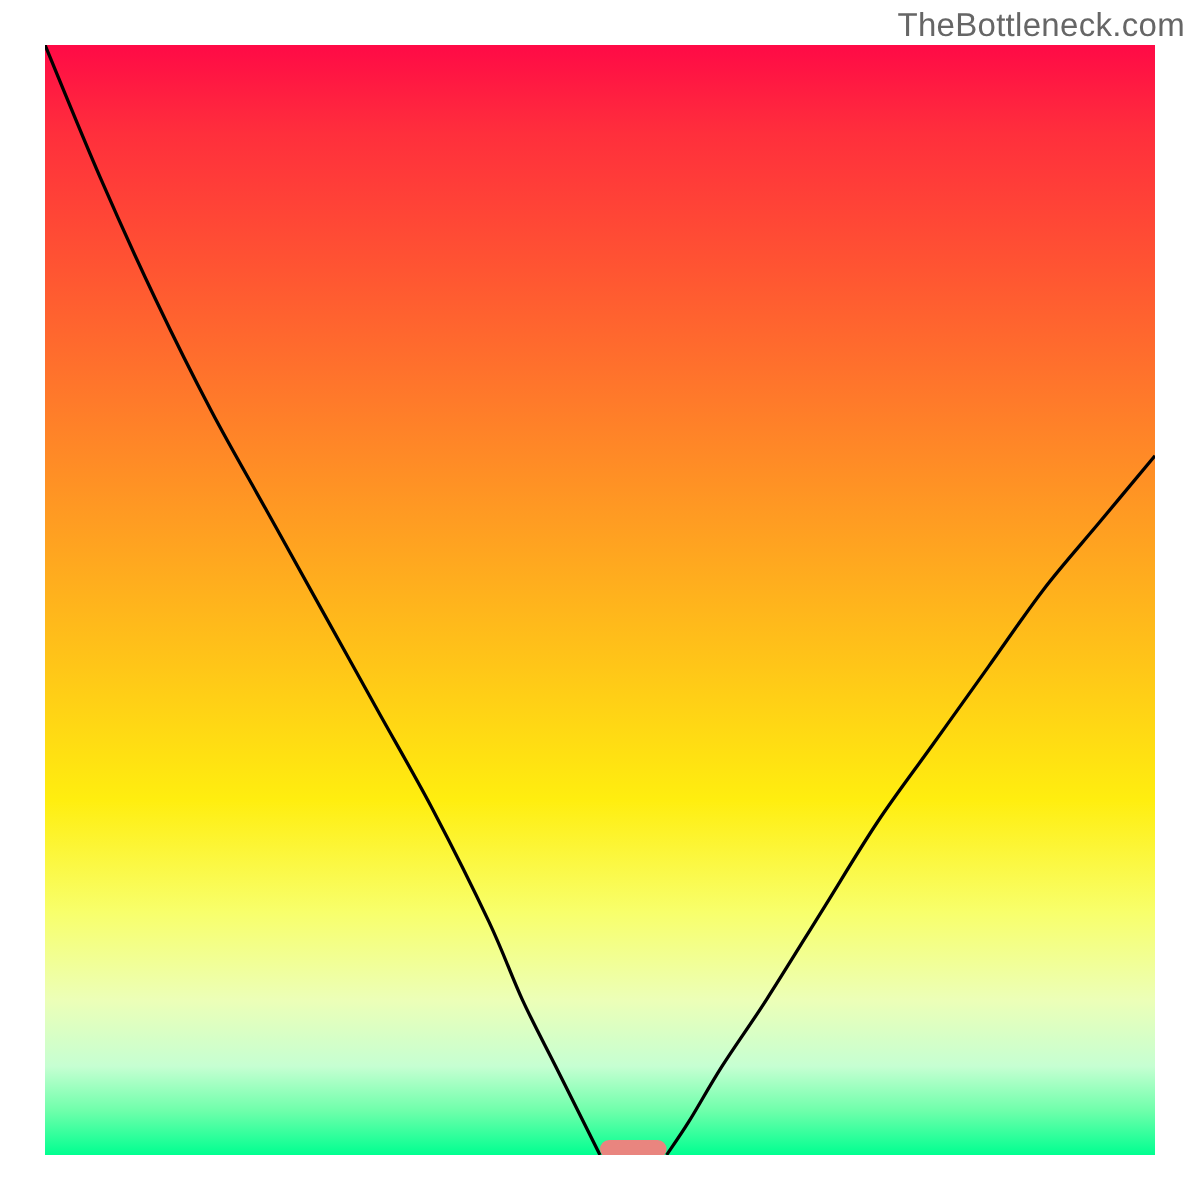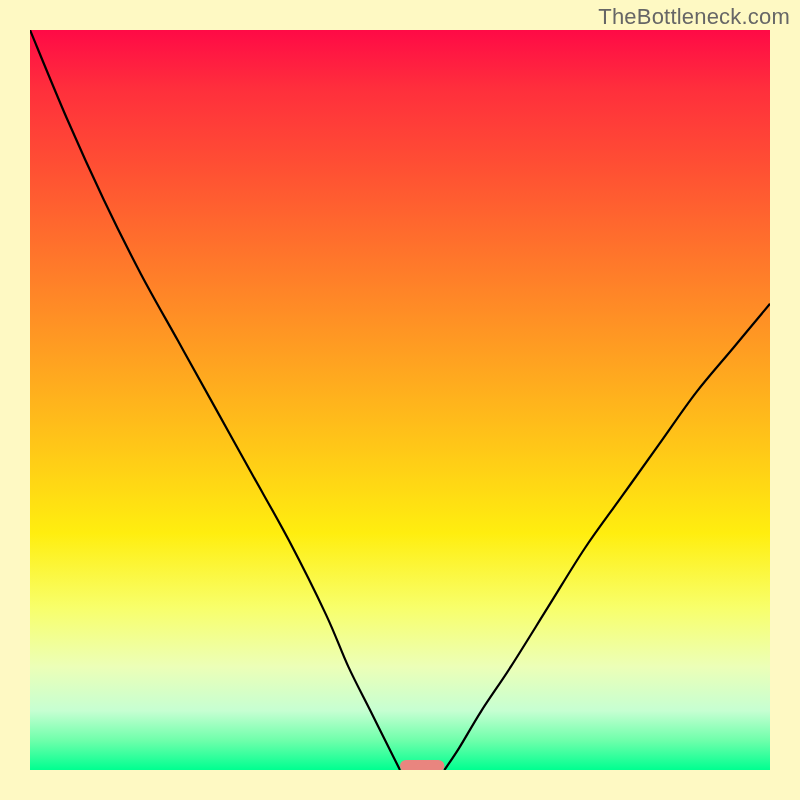--- a/index.html
+++ b/index.html
@@ -8,21 +8,21 @@
     width: 800px;
     height: 800px;
     overflow: hidden;
     background: #000;
     font-family: Arial, Helvetica, sans-serif;
   }
   .frame {
     position: relative;
     width: 800px;
     height: 800px;
-    background: #fef9c3;
+    background: #ffffff;
   }
   .plot {
     position: absolute;
     left: 30px;
     top: 30px;
     width: 740px;
     height: 740px;
     
     background: linear-gradient(
       to bottom,

